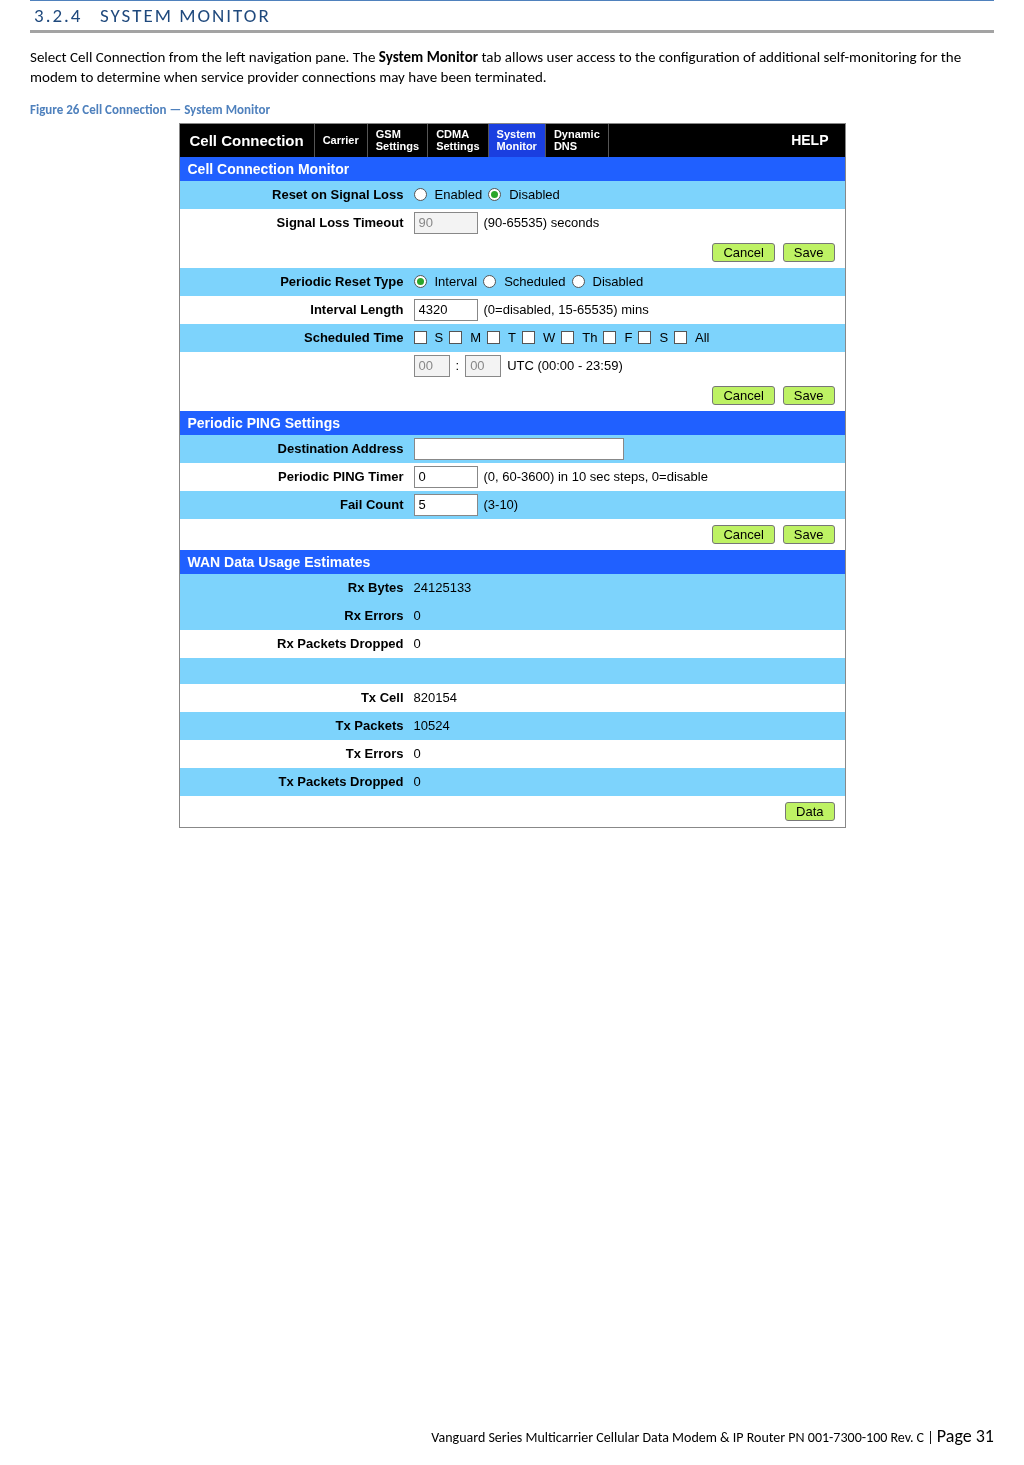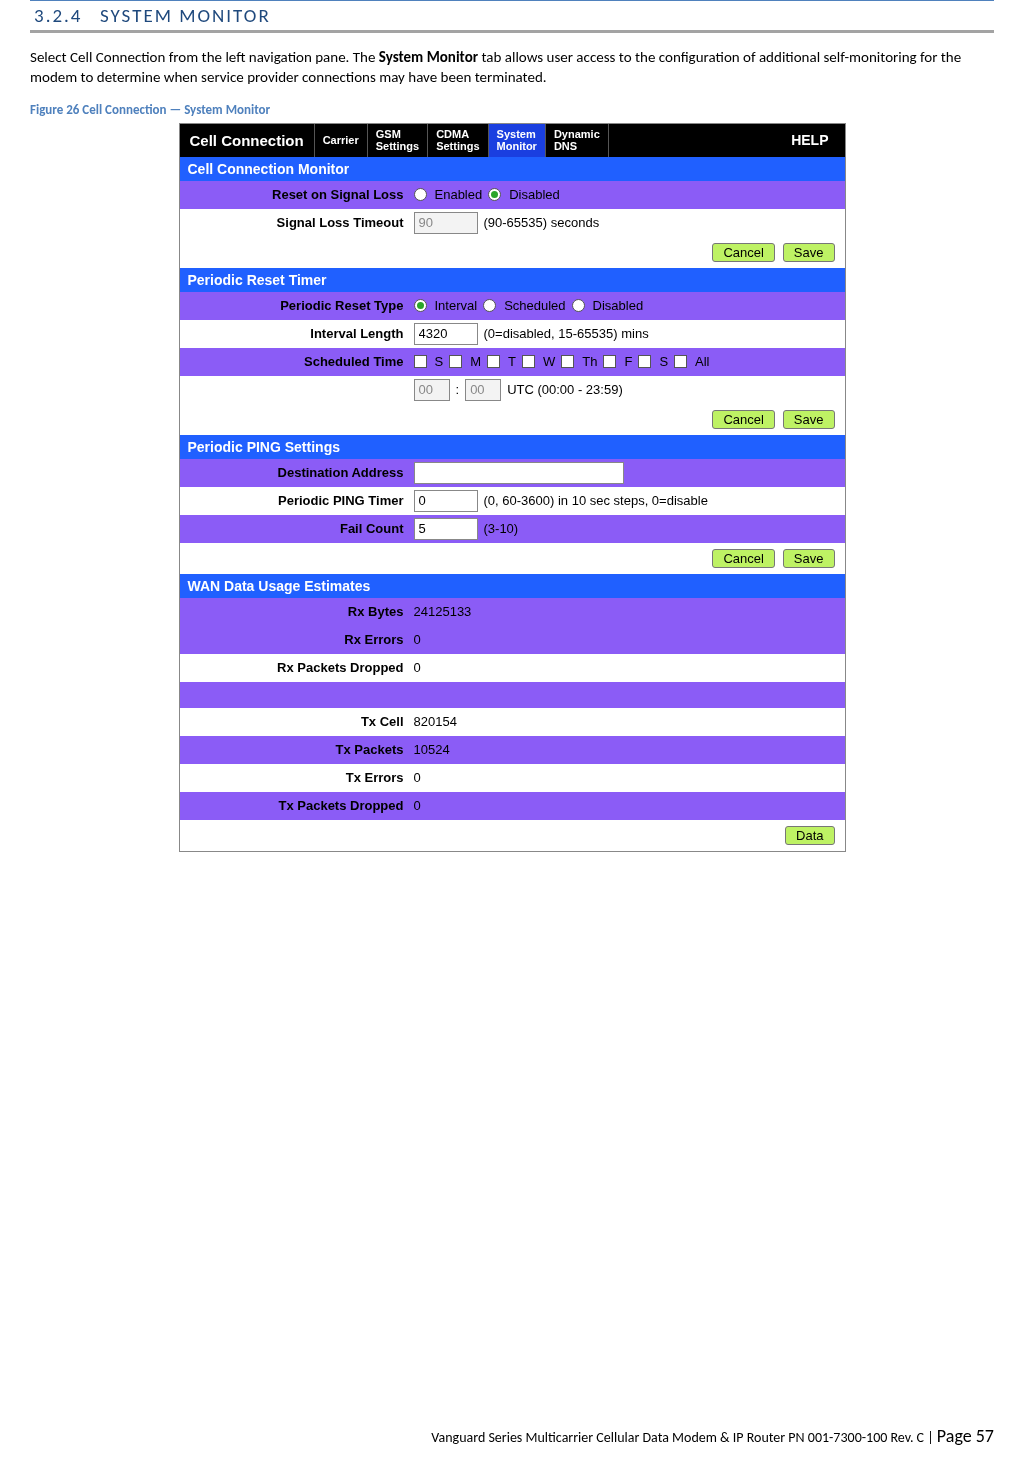--- a/index.html
+++ b/index.html
@@ -99,21 +99,21 @@
     font-weight: 700;
     padding-right: 8px;
   }
   .row .val {
     flex: 1;
     display: flex;
     align-items: center;
     gap: 6px;
     padding-left: 2px;
   }
-  .row.stripe { background: #8b5cf6; }
+  .row.stripe { background: #7dd3fc; }
   .row.white { background: #fff; }
   .btnrow {
     display: flex;
     justify-content: flex-end;
     gap: 8px;
     padding: 6px 10px;
     background: #fff;
   }
   .btn {
     font-family: Arial, sans-serif;
@@ -222,21 +222,20 @@
     <div class="val">
       <input type="text" class="w60" disabled="" value="90" style="">
       <span class="hint">(90-65535) seconds</span>
     </div>
   </div>
   <div class="btnrow">
     <button class="btn">Cancel</button>
     <button class="btn">Save</button>
   </div>
 
-  <div class="bluehead">Periodic Reset Timer</div>
   <div class="row stripe">
     <div class="lbl">Periodic Reset Type</div>
     <div class="val">
       <span class="radio checked"></span>
         <span>Interval</span>
       <span class="radio"></span>
         <span>Scheduled</span>
       <span class="radio"></span>
         <span>Disabled</span>
     </div>
@@ -356,14 +355,14 @@
         <span>0</span>
       </div>
     </div>
   <div class="btnrow">
     <button class="btn">Data</button>
   </div>
 
 </div>
 
 <div class="footer">
-  <span>Vanguard Series Multicarrier Cellular Data Modem &amp; IP Router PN 001-7300-100 Rev. C</span><span> | </span><span class="pg">Page 57</span>
+  <span>Vanguard Series Multicarrier Cellular Data Modem &amp; IP Router PN 001-7300-100 Rev. C</span><span> | </span><span class="pg">Page 31</span>
 </div>
 
 </body></html>

